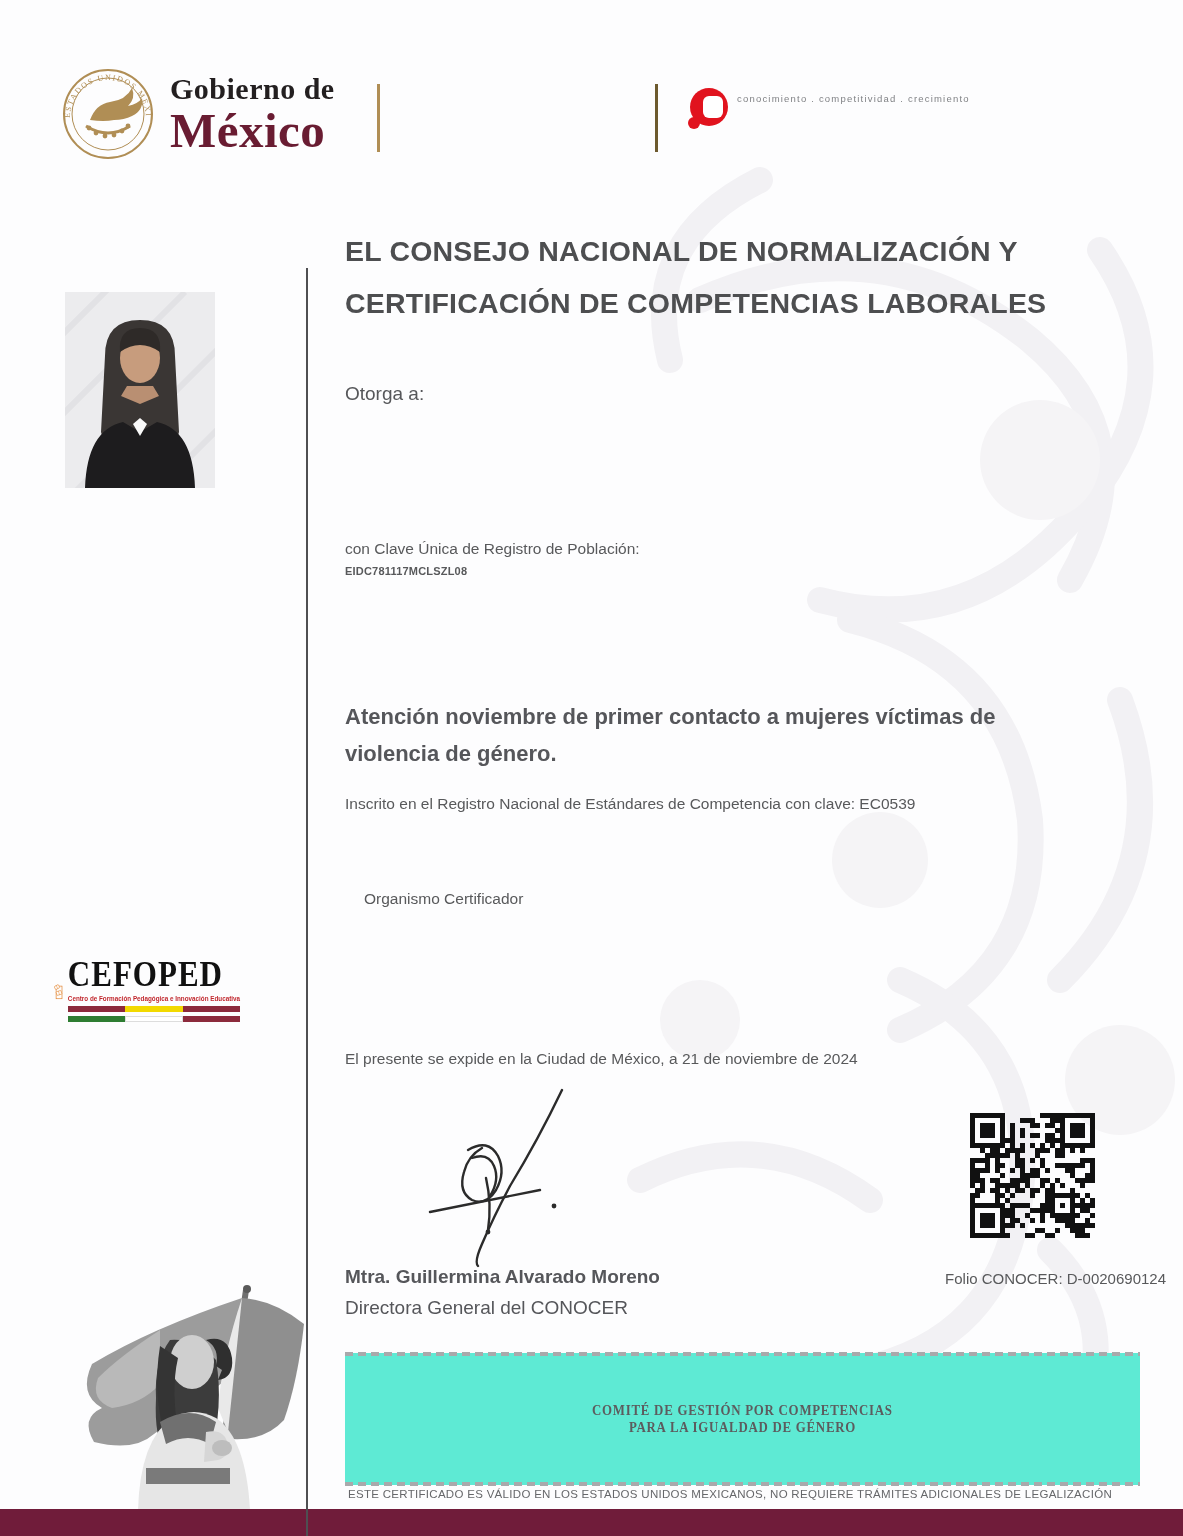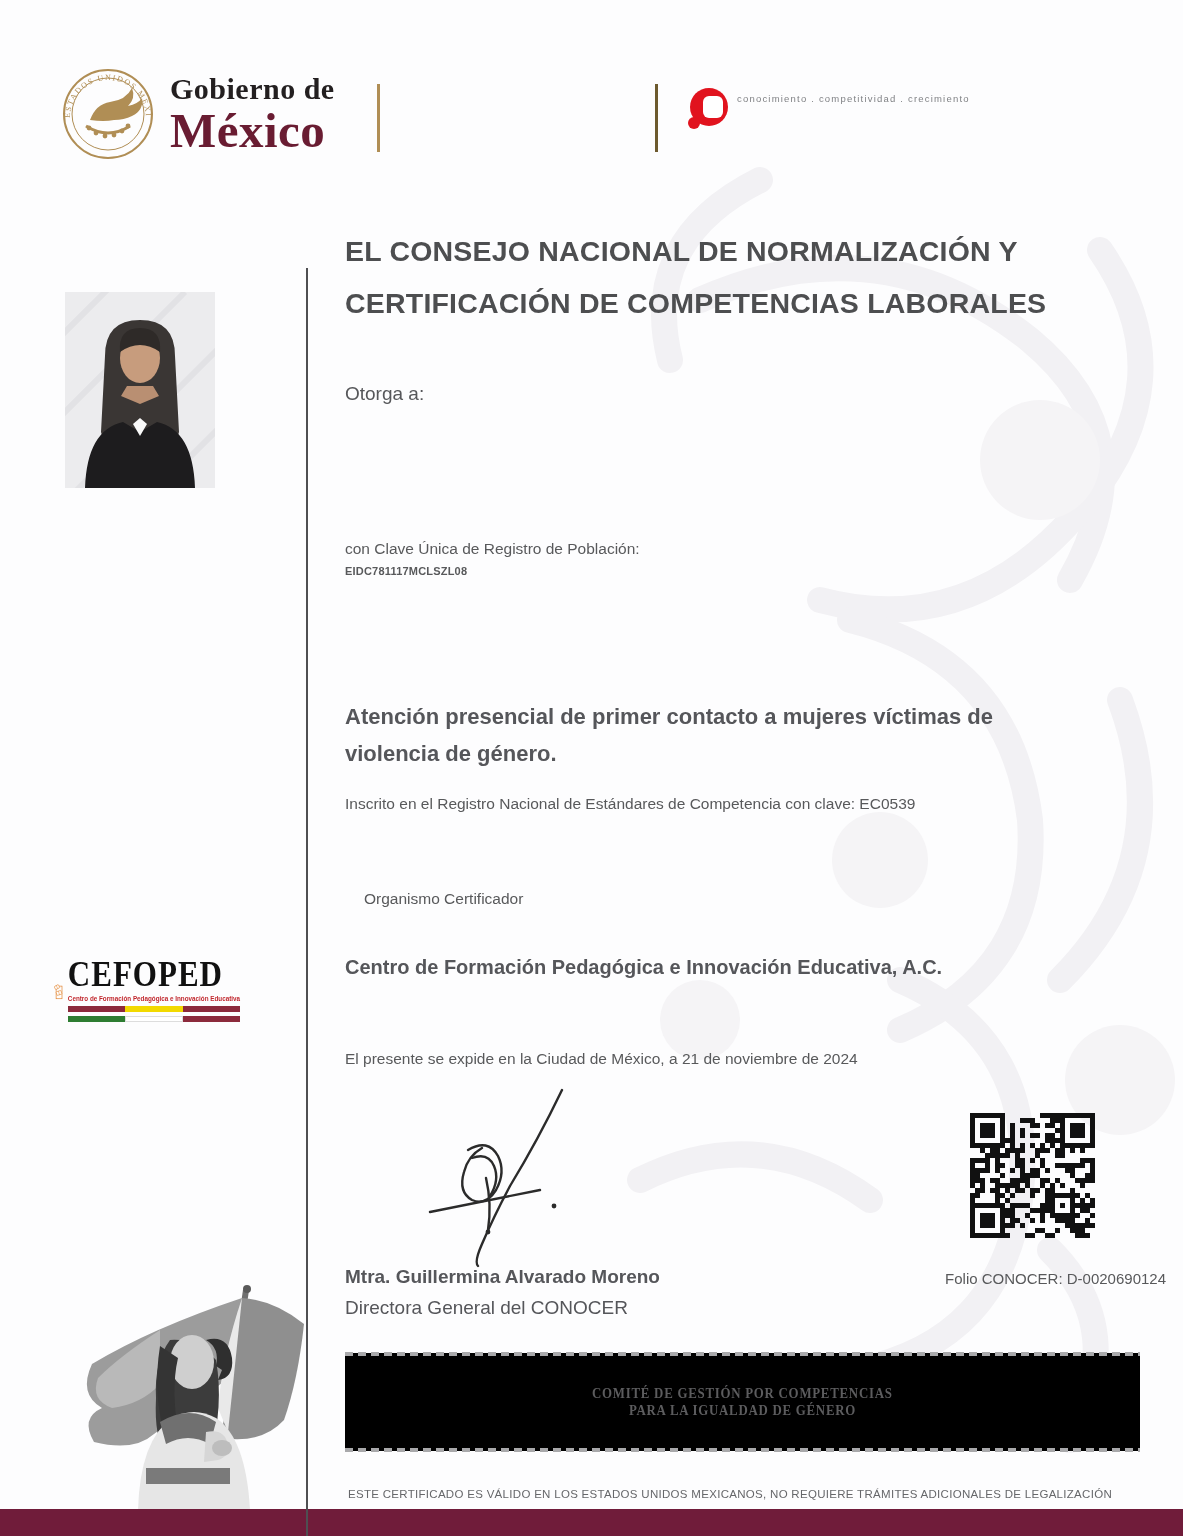--- a/index.html
+++ b/index.html
@@ -57,21 +57,21 @@
   .org-label { left:364px; top:890px; font-size:15.5px; }
   .org-name { left:345px; top:956px; font-size:20px; font-weight:700; color:#55565a; }
   .issue-line { left:345px; top:1050px; font-size:15.5px; }
   .signature { left:402px; top:1086px; }
   .signer-name { left:345px; top:1266px; font-size:19px; font-weight:700; color:#55565a; }
   .signer-title { left:345px; top:1297px; font-size:19px; color:#55565a; }
   .qr { left:970px; top:1113px; }
   .folio { left:900px; top:1270px; width:266px; text-align:right; font-size:15px; }
 
   
-  .banner { left:345px; top:1353px; width:795px; height:98px; background:#000000; }
+  .banner { left:345px; top:1353px; width:795px; height:132px; background:#5eead4; }
   .banner::before, .banner::after {
     content:""; position:absolute; left:0; right:0; height:4px;
     background:repeating-linear-gradient(90deg,#a9a9ab 0 8px, transparent 8px 13px);
   }
   .banner::before { top:-1px; }
   .banner::after { bottom:-1px; }
   .banner-text { position:absolute; inset:0; display:flex; flex-direction:column; justify-content:center; align-items:center; }
   .banner-line { font-family:"Liberation Serif", serif; font-weight:700; font-size:14px; color:#5c5c5e; letter-spacing:.8px; line-height:17px; transform:scaleX(.92); }
 
   .validity { left:300px; top:1488px; width:860px; text-align:center; font-size:11.5px; color:#66676a; letter-spacing:.3px; }
@@ -219,24 +219,23 @@
   </div>
 
   <div class="abs title">
     <div>EL CONSEJO NACIONAL DE NORMALIZACIÓN Y</div>
     <div>CERTIFICACIÓN DE COMPETENCIAS LABORALES</div>
   </div>
 
   <div class="abs grant">Otorga a:</div>
   <div class="abs curp-label">con Clave Única de Registro de Población:</div>
   <div class="abs curp">EIDC781117MCLSZL08</div>
-  <div class="abs standard">Atención presencial de primer contacto a mujeres víctimas de violencia de género.</div>
+  <div class="abs standard">Atención noviembre de primer contacto a mujeres víctimas de violencia de género.</div>
   <div class="abs registry">Inscrito en el Registro Nacional de Estándares de Competencia con clave: EC0539</div>
   <div class="abs org-label">Organismo Certificador</div>
-  <div class="abs org-name">Centro de Formación Pedagógica e Innovación Educativa, A.C.</div>
   <div class="abs issue-line">El presente se expide en la Ciudad de México, a 21 de noviembre de 2024</div>
 
   <div class="abs signature">
     <svg width="226" height="182" viewBox="0 0 226 182">
       <g fill="none" stroke="#2b2b2b" stroke-width="2.4" stroke-linecap="round">
         <path d="M160 4 q-24 50 -52 96 q-16 30 -28 58 q-8 18 -4 22"></path>
         <path d="M66 64 q20 -12 30 6 q8 16 -2 34 q-10 16 -24 10 q-14 -8 -8 -28 q4 -16 18 -24"></path>
         <path d="M70 72 q16 -6 22 8 q6 14 -4 30"></path>
         <path d="M28 126 l110 -22"></path>
         <path d="M84 92 q6 26 2 52"></path>

